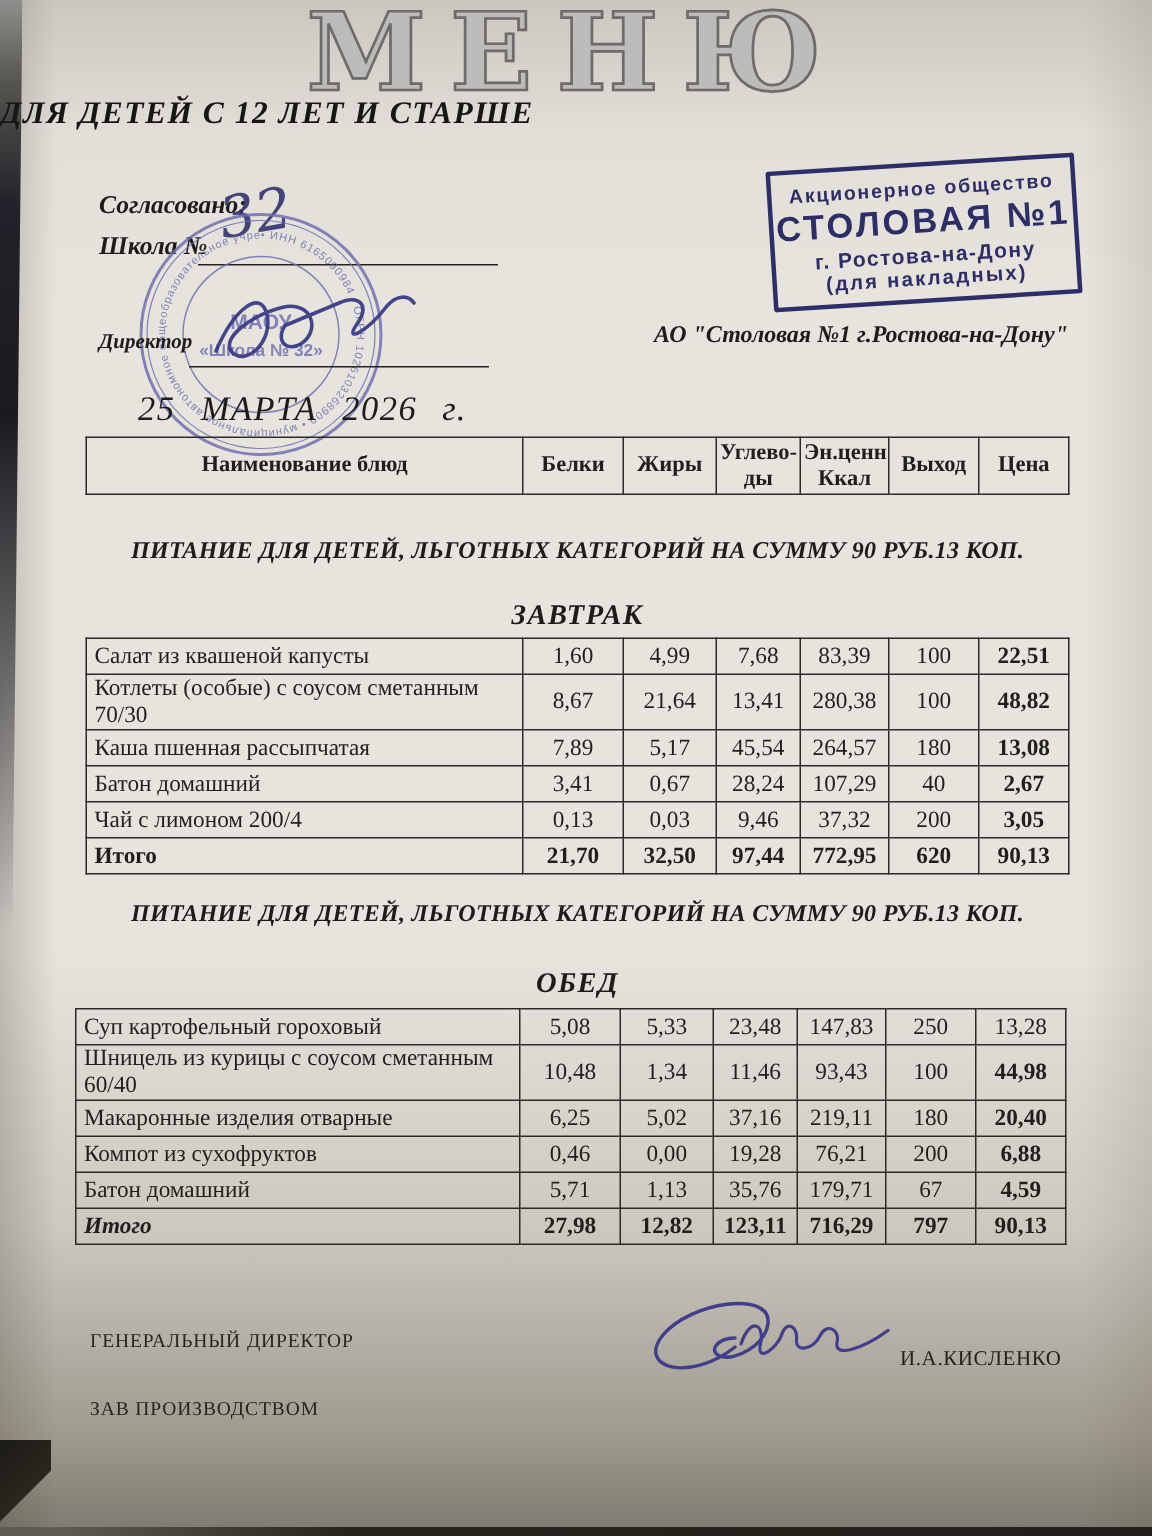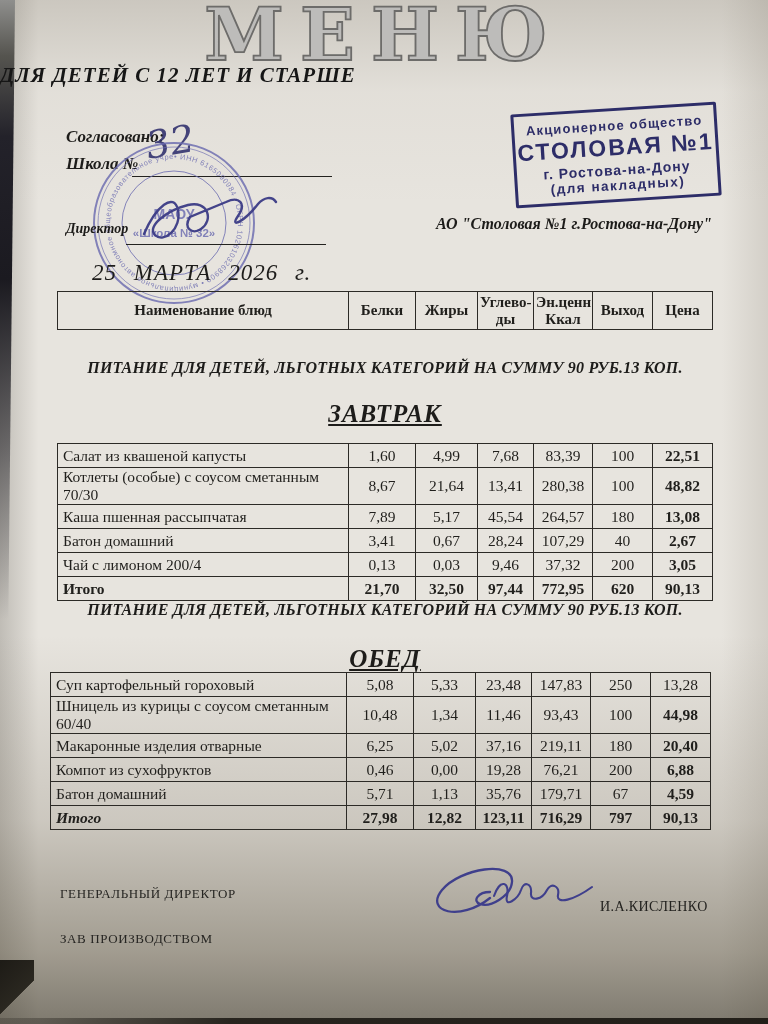--- a/index.html
+++ b/index.html
@@ -75,28 +75,28 @@
   table.tbl td, table.tbl th{border:1.7px solid #2c2a26;padding:0 5px;height:23px;overflow:hidden;}
   table.tbl th{font-size:15px;white-space:pre-line;line-height:1.1;padding:2px 2px;}
   th.big{font-size:17px;}
   td.name{text-align:left;}
   td.num{text-align:center;}
   td.price{text-align:center;font-weight:bold;}
   tr.total td{font-weight:bold;}
   tr.total-italic td.name{font-style:italic;}
   .head-tbl{left:57px;top:291px;width:655px;}
   .head-tbl th{height:40px;}
-  .t1{left:57px;top:443px;width:655px;}
+  .t1{left:57px;top:425px;width:655px;}
   .t2{left:50px;top:672px;width:660px;border-radius:26px;}
   .note{position:absolute;left:40px;width:690px;text-align:center;
     font-size:16px;font-weight:bold;font-style:italic;letter-spacing:.2px;}
   .note1{top:359px;}
   .note2{top:601px;}
   .meal{position:absolute;left:40px;width:690px;text-align:center;
-    font-size:25px;font-weight:bold;font-style:italic;letter-spacing:1px;text-decoration:underline;}
+    font-size:19px;font-weight:bold;font-style:italic;letter-spacing:1px;}
   .meal1{top:400px;}
   .meal2{top:645px;}
   .foot-label{position:absolute;left:60px;font-size:13px;letter-spacing:.6px;color:#262522;}
   .fl1{top:886px;}
   .fl2{top:931px;}
   .main-sig{position:absolute;left:398px;top:856px;}
   .sig-name{position:absolute;left:600px;top:899px;font-size:14px;letter-spacing:.4px;color:#23221f;}
   .stamp-ring-text{fill:#6c6cb0;font-family:"Liberation Sans", sans-serif;}
   .stamp-center{fill:#6c6cb0;font-family:"Liberation Sans", sans-serif;font-weight:bold;}
 </style>

